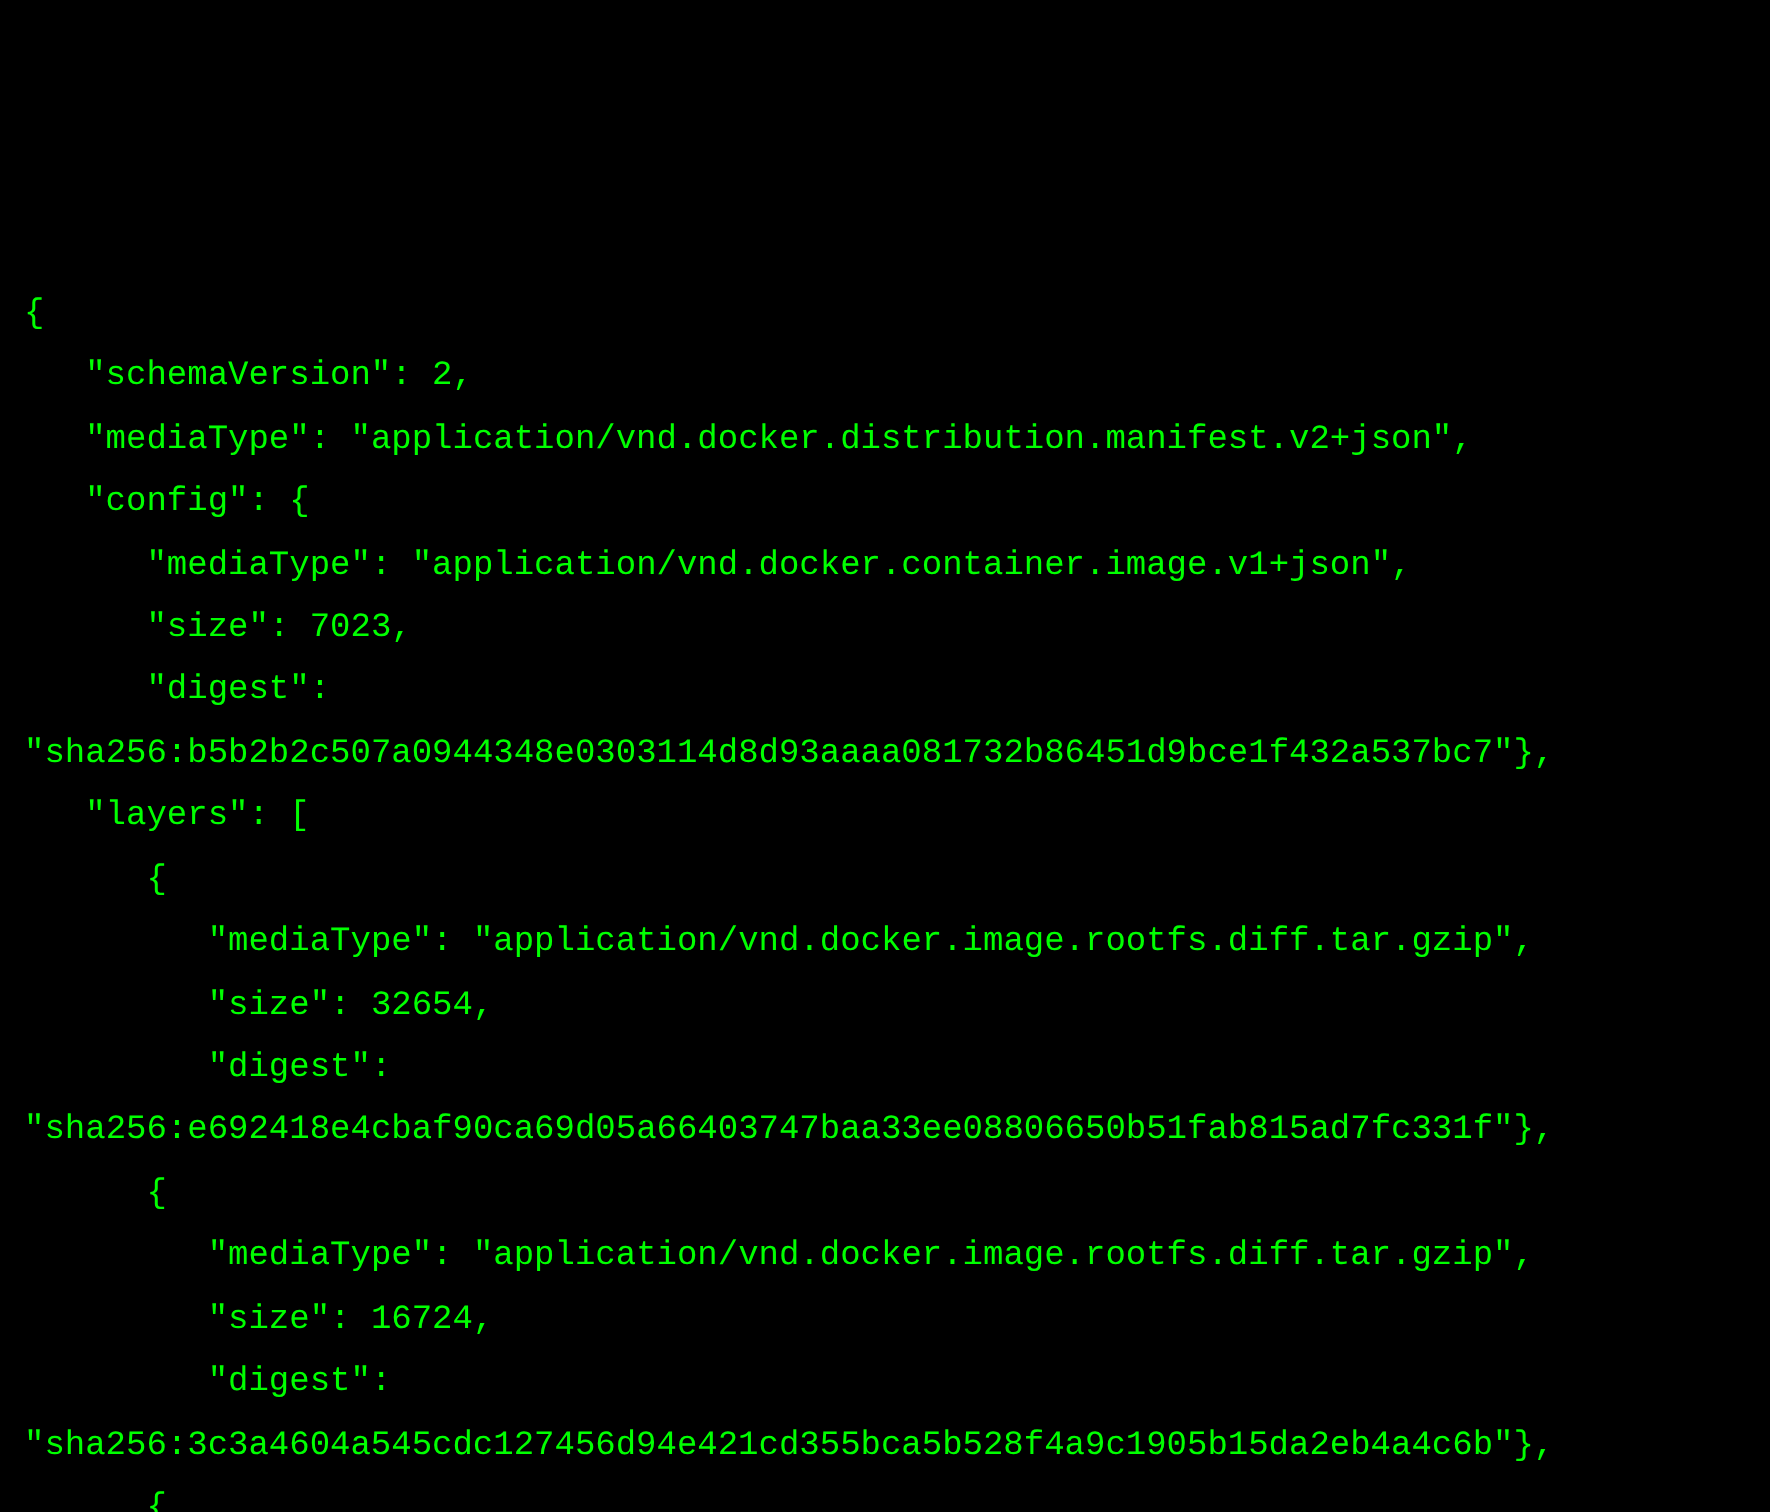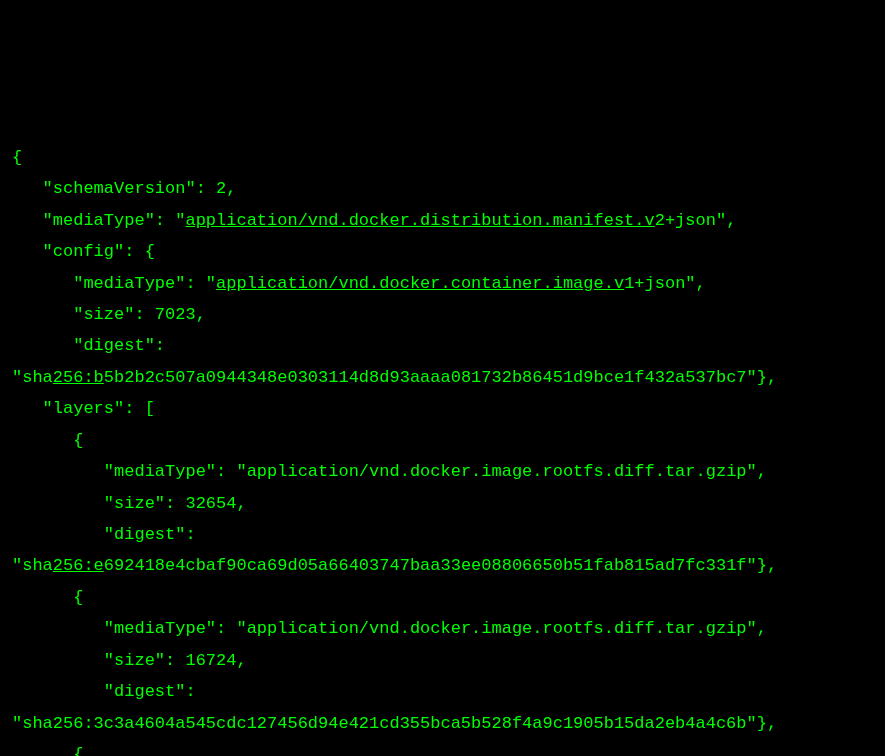--- a/index.html
+++ b/index.html
@@ -16,21 +16,20 @@
       padding: 16px 12px;
       width: 885px;
       height: 756px;
       overflow: hidden;
       white-space: pre;
     }
     .line {
       display: block;
     }
     .underline {
-      text-decoration: underline;
       text-align: right;
     }
   </style>
 </head>
 <body>
 
 
 
 <div><span class="line">{</span><span class="line"><span>   </span><span>"schemaVersion"</span><span>: </span><span>2</span><span>,</span></span><span class="line"><span>   </span><span>"mediaType"</span><span>: </span><span>"</span><span class="underline">application/vnd.docker.distribution.manifest.v</span><span>2+json",</span></span><span class="line"><span>   </span><span>"config"</span><span>: {</span></span><span class="line"><span>      </span><span>"mediaType"</span><span>: </span><span>"</span><span class="underline">application/vnd.docker.container.image.v</span><span>1+json",</span></span><span class="line"><span>      </span><span>"size"</span><span>: </span><span>7023</span><span>,</span></span><span class="line"><span>      </span><span>"digest"</span><span>:</span></span><span class="line"><span>"sha</span><span class="underline">256:b</span><span>5b2b2c507a0944348e0303114d8d93aaaa081732b86451d9bce1f432a537bc7"},</span></span><span class="line"><span>   </span><span>"layers"</span><span>: [</span></span><span class="line"><span>      </span><span>{</span></span><span class="line"><span>         </span><span>"mediaType"</span><span>: </span><span>"application/vnd.docker.image.rootfs.diff.tar.gzip",</span></span><span class="line"><span>         </span><span>"size"</span><span>: </span><span>32654</span><span>,</span></span><span class="line"><span>         </span><span>"digest"</span><span>:</span></span><span class="line"><span>"sha</span><span class="underline">256:e</span><span>692418e4cbaf90ca69d05a66403747baa33ee08806650b51fab815ad7fc331f"},</span></span><span class="line"><span>      </span><span>{</span></span><span class="line"><span>         </span><span>"mediaType"</span><span>: </span><span>"application/vnd.docker.image.rootfs.diff.tar.gzip",</span></span><span class="line"><span>         </span><span>"size"</span><span>: </span><span>16724</span><span>,</span></span><span class="line"><span>         </span><span>"digest"</span><span>:</span></span><span class="line"><span>"sha256:3c3a4604a545cdc127456d94e421cd355bca5b528f4a9c1905b15da2eb4a4c6b"},</span></span><span class="line"><span>      </span><span>{</span></span></div>
 

